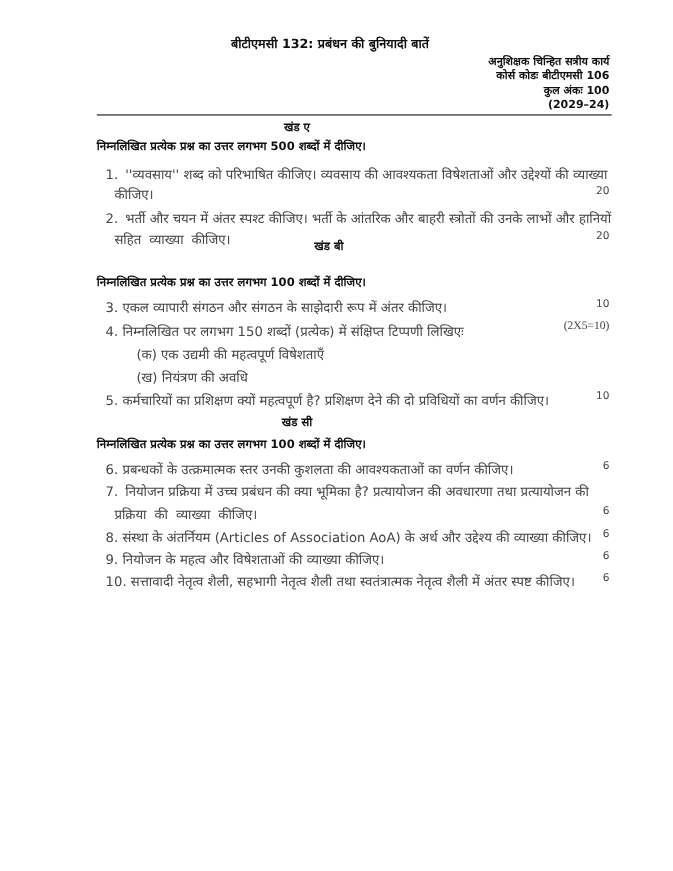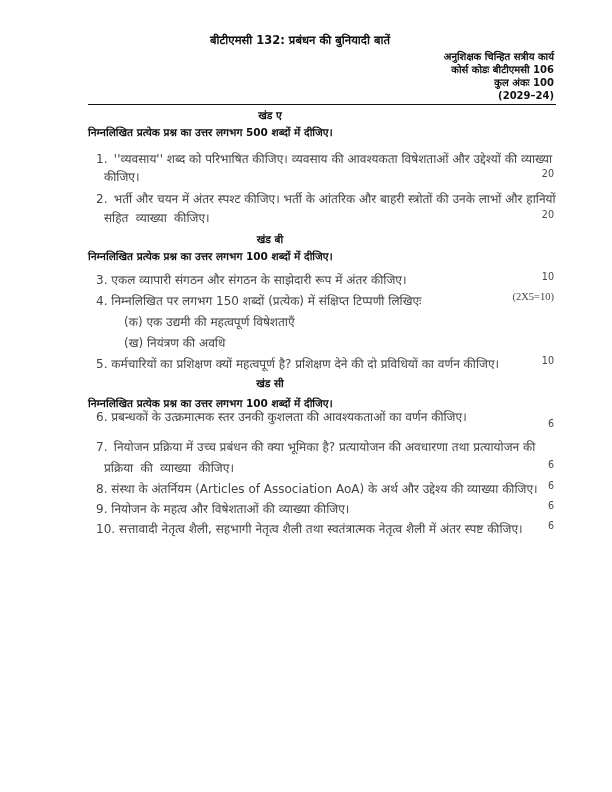--- a/index.html
+++ b/index.html
@@ -42,21 +42,21 @@
 <div class="abs q indent" style="top:168px;">कीजिए।</div>
 <div class="abs marks" style="top:168px;">20</div>
 
 <div class="abs q" style="top:190px;">
   <span class="num wide">2.</span>
   <span>भर्ती और चयन में अंतर स्पश्ट कीजिए। भर्ती के आंतरिक और बाहरी स्त्रोतों की उनके लाभों और हानियों</span>
 </div>
 <div class="abs q indent" style="top:209px;">सहित व्याख्या कीजिए।</div>
 <div class="abs marks" style="top:209px;">20</div>
 
-<div class="abs section" style="top:232px;">खंड बी</div>
+<div class="abs section" style="top:216px;padding-left:29px;">खंड बी</div>
 <div class="abs instr" style="top:249px;">निम्नलिखित प्रत्येक प्रश्न का उत्तर लगभग 100 शब्दों में दीजिए।</div>
 
 <div class="abs q" style="top:271px;">
   <span class="num">3.</span>
   <span>एकल व्यापारी संगठन और संगठन के साझेदारी रूप में अंतर कीजिए।</span>
 </div>
 <div class="abs marks" style="top:271px;">10</div>
 
 <div class="abs q" style="top:292px;">
   <span class="num">4.</span>
@@ -68,21 +68,21 @@
 
 <div class="abs q" style="top:355px;">
   <span class="num">5.</span>
   <span>कर्मचारियों का प्रशिक्षण क्यों महत्वपूर्ण है? प्रशिक्षण देने की दो प्रविधियों का वर्णन कीजिए।</span>
 </div>
 <div class="abs marks" style="top:355px;">10</div>
 
 <div class="abs section" style="top:376px;">खंड सी</div>
 <div class="abs instr" style="top:396px;">निम्नलिखित प्रत्येक प्रश्न का उत्तर लगभग 100 शब्दों में दीजिए।</div>
 
-<div class="abs q" style="top:408px;">
+<div class="abs q" style="top:418px;">
   <span class="num">6.</span>
   <span>प्रबन्धकों के उत्क्रमात्मक स्तर उनकी कुशलता की आवश्यकताओं का वर्णन कीजिए।</span>
 </div>
 <div class="abs marks" style="top:418px;">6</div>
 
 <div class="abs q" style="top:438px;">
   <span class="num wide">7.</span>
   <span>नियोजन प्रक्रिया में उच्च प्रबंधन की क्या भूमिका है? प्रत्यायोजन की अवधारणा तथा प्रत्यायोजन की</span>
 </div>
 <div class="abs q indent" style="top:459px;">प्रक्रिया की व्याख्या कीजिए।</div>

